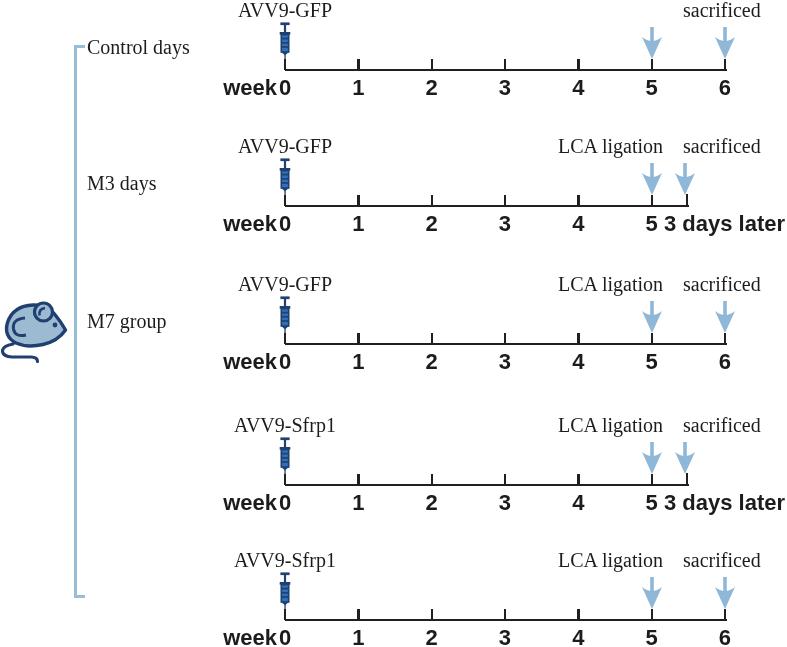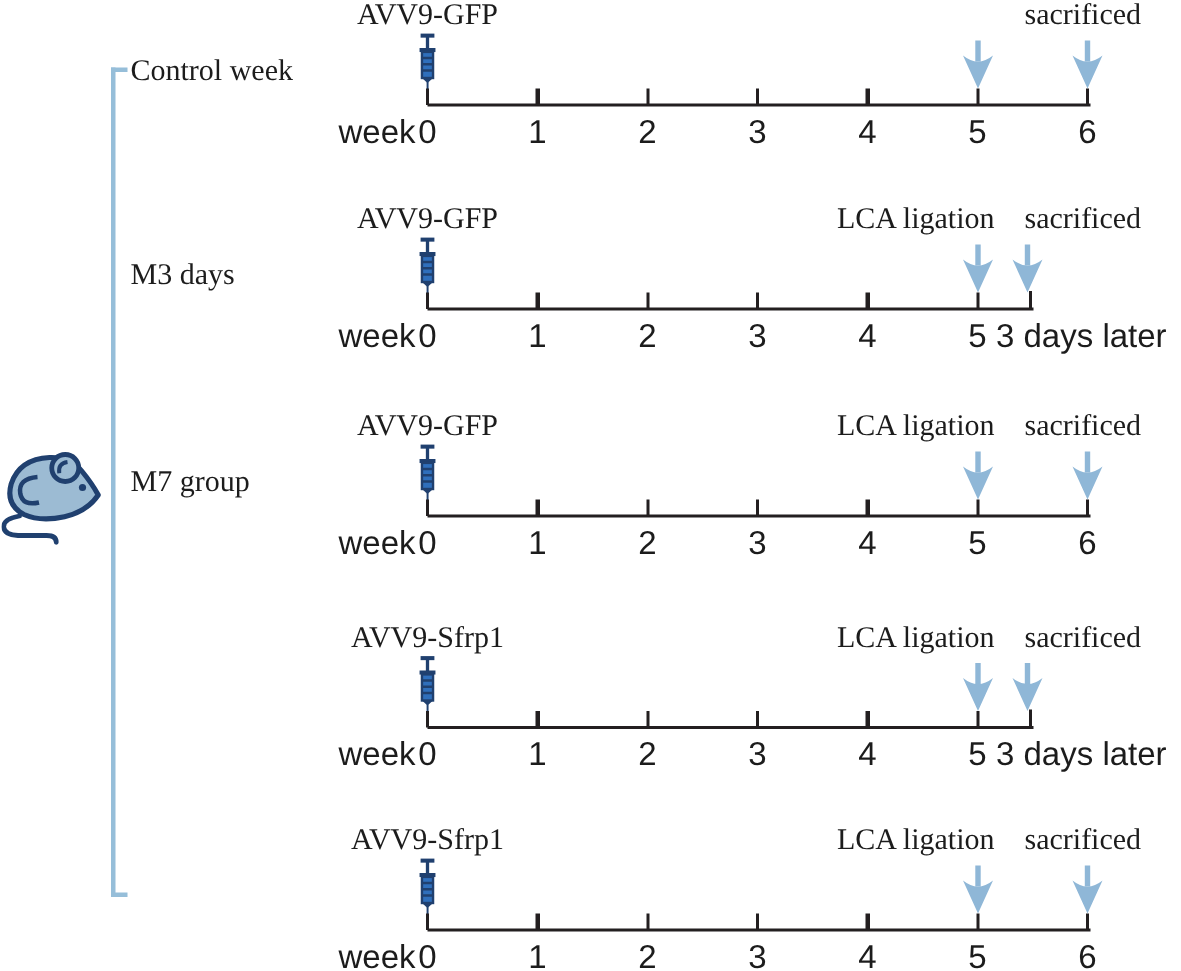--- a/index.html
+++ b/index.html
@@ -2,21 +2,21 @@
 <html style="--accent-blue: #8fb7d7; --bracket-blue: #96bed9; --mouse-fill: #9cbbd3; --outline-navy: #20406f; --syringe-blue: #2f6fbc; --axis-black: #231f20;"><head>
 <meta charset="utf-8">
 <style>
   html,body{margin:0;padding:0;background:#ffffff;}
   #canvas{
     position:relative;width:787px;height:647px;background:#ffffff;
     font-family:"Liberation Sans",sans-serif;color:#1c1c1c;overflow:hidden;
   }
   .abs{position:absolute;}
   .lbl{position:absolute;font-size:20px;line-height:23px;white-space:nowrap;color:#1c1c1c;font-family:Liberation Serif, serif;}
-  .num{position:absolute;font-size:22px;line-height:25px;white-space:nowrap;color:#1c1c1c;}
+  .num{position:absolute;font-size:22px;line-height:25px;white-space:nowrap;color:#1c1c1c;font-weight:bold;}
   .axis{position:absolute;height:2.4px;background:#231f20;}
   .tick{position:absolute;width:2.2px;height:11px;background:#231f20;}
   .bracket{position:absolute;background:var(--bracket-blue,#96bed9);}
   .ta-r{text-align:right;}
   .ta-c{text-align:center;}
   svg{display:block;}
   .arrow-head{fill:var(--accent-blue,#8fb7d7);}
   .arrow-stem{stroke:var(--accent-blue,#8fb7d7);}
   .syr-navy{fill:var(--outline-navy,#1d3d6e);}
   .syr-blue{fill:var(--syringe-blue,#2f6fbc);stroke:var(--outline-navy,#1d3d6e);}
@@ -36,21 +36,21 @@
     <path class="mouse-line" stroke-width="3" d="M24 20 Q11 21 12.5 31 Q14 39.5 25 37"></path>
     <circle class="mouse-fill" stroke-width="3.2" cx="42.5" cy="14" r="9"></circle>
     <path class="mouse-line" stroke-width="2.6" d="M38.5 17.5 Q37.5 11 44 10"></path>
     <circle class="mouse-dot" cx="54" cy="27" r="2.4"></circle>
   </svg>
 
   <div class="bracket" style="left:74px;top:45px;width:3px;height:553px;"></div>
   <div class="bracket" style="left:74px;top:45px;width:11px;height:3px;"></div>
   <div class="bracket" style="left:74px;top:595px;width:11px;height:3px;"></div>
 
-<div class="lbl" style="left: 87px; top: 36px;">Control week</div>
+<div class="lbl" style="left: 87px; top: 36px;">Control days</div>
     <div class="lbl ta-c" style="left: 203px; top: -1px; width: 164px;">AVV9-GFP</div>
     <svg width="16" height="44" viewBox="0 0 16 44" class="abs" style="left: 277px; top: 22px;">
     <rect class="syr-navy" x="3.4" y="0.4" width="9.2" height="2.7"></rect>
     <rect class="syr-navy" x="6.9" y="2.6" width="2.2" height="8"></rect>
     <rect class="syr-navy" x="2.7" y="10" width="10.6" height="2.7"></rect>
     <rect class="syr-blue" stroke-width="1.6" x="4.3" y="12.6" width="7.4" height="17.4"></rect>
     <line class="syr-band" stroke-width="1.7" x1="4.5" y1="16.6" x2="11.5" y2="16.6"></line>
     <line class="syr-band" stroke-width="1.7" x1="4.5" y1="20.8" x2="11.5" y2="20.8"></line>
     <line class="syr-band" stroke-width="1.7" x1="4.5" y1="25" x2="11.5" y2="25"></line>
     <path class="syr-navy" d="M4.3 30 L8 33.4 L11.7 30 Z"></path>

